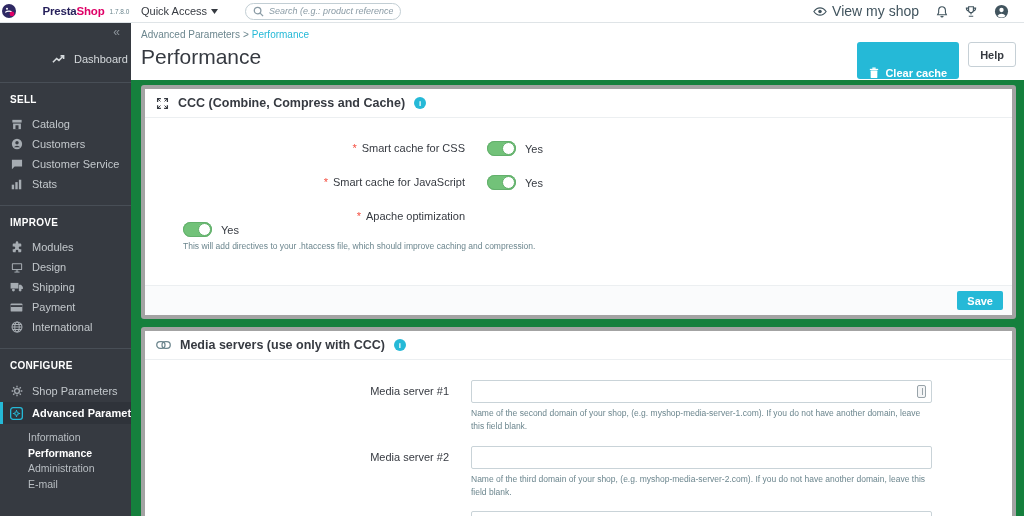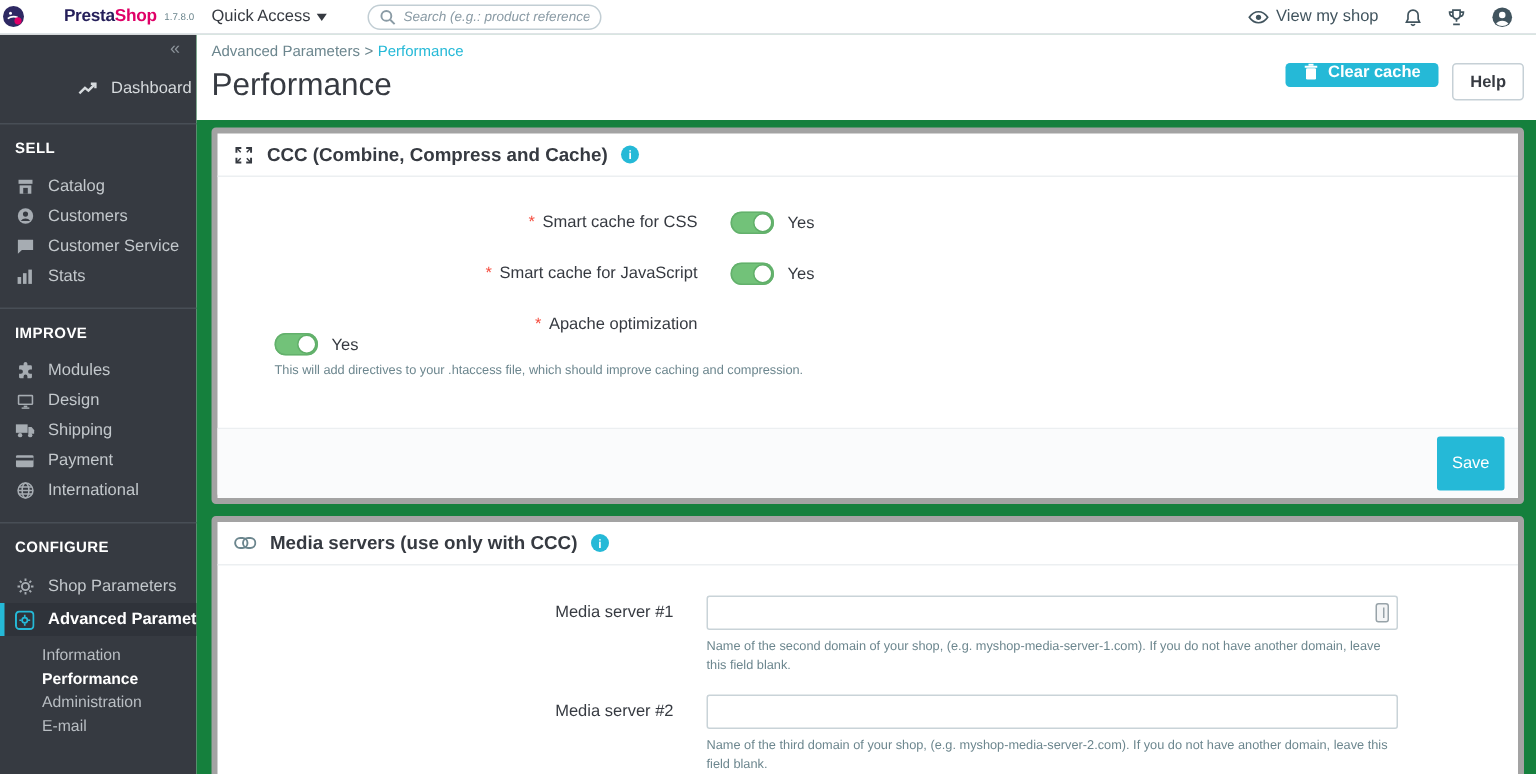--- a/index.html
+++ b/index.html
@@ -13,21 +13,21 @@
   .brand-name { font-size:11.5px; font-weight:700; letter-spacing:-0.2px;margin-left:24px; }
   .brand-part1 { color:#251f5a; } .brand-part2 { color:#df0067; }
   .brand-version { font-size:6.5px; color:#6c868e; margin-left:2px; }
   .quick-access { margin-left:10px; font-size:11px; color:#363a41; display:flex; align-items:center; gap:4px; cursor:pointer; }
   .searchbox { margin-left:27px; width:156px; height:17px; border:1px solid #c2ced4; border-radius:9px;
                display:flex; align-items:center; padding:0 7px; gap:5px; background:#fff; }
   .searchbox input { border:none; outline:none; width:100%; font-size:9px; font-style:italic;
                      color:#5a6b74; font-family:"Liberation Sans", sans-serif; background:transparent; }
   .searchbox input::placeholder { color:#8a9ba5; font-style:italic; }
   .topbar-right { margin-left:auto; display:flex; align-items:center; gap:17px; padding-right:15px; }
-  .viewshop { display:flex; align-items:center; gap:5px; font-size:11px; color:#41545e; cursor:pointer; }
+  .viewshop { display:flex; align-items:center; gap:5px; font-size:14px; color:#41545e; cursor:pointer; }
   .top-icon { display:flex; align-items:center; cursor:pointer; }
 
   
   .sidebar { position:absolute; top:23px; left:0; bottom:0; width:131px; background:#363a41; color:#c3c8cc; }
   .collapse-btn { text-align:right; padding:3px 11px 0; color:#8d949b; font-size:12px; cursor:pointer; line-height:12px; }
   .side-item { display:flex; align-items:center; gap:9px; height:20px; padding:0 10px; font-size:11px;
                color:#c3c8cc; cursor:pointer; white-space:nowrap; }
   .side-item .ic { width:13px; display:flex; justify-content:center; flex:none; }
   .side-item.tall { height:22px; }
   .dashboard-item { margin-top:9px; height:24px; color:#d6dadd;margin-left:42px; }
@@ -42,22 +42,22 @@
 
   
   .main { position:absolute; left:131px; top:23px; right:0; bottom:0; background:#15803d; overflow:hidden; }
   .page-head { background:#fff; padding:6px 8px 11px 10px; position:relative; }
   .breadcrumb { font-size:10px; color:#6c868e; }
   .crumb-sep { margin:0 3px; }
   .crumb-current { color:#25b9d7; cursor:pointer; }
   .crumb-parent { cursor:pointer; }
   .page-title { font-size:21px; font-weight:400; color:#363a41; margin-top:5px; }
   .head-buttons { position:absolute; right:8px; top:19px; display:flex; gap:9px; }
-  .btn-primary { background:#25b9d7; color:#fff; border:none; border-radius:3px; height:16px; padding:0 12px;
-                 font-size:11px; font-weight:700; display:flex; align-items:flex-start; gap:6px; cursor:pointer;
+  .btn-primary { background:#25b9d7; color:#fff; border:none; border-radius:3px; height:37px; padding:0 12px;
+                 font-size:11px; font-weight:700; display:flex; align-items:flex-end; gap:6px; cursor:pointer;
                  font-family:"Liberation Sans", sans-serif; }
   .btn-outline { background:#fff; border:1px solid #c6d0d6; border-radius:3px; height:25px; padding:0 11px;
                  font-size:11px; font-weight:700; color:#363a41; cursor:pointer; font-family:"Liberation Sans", sans-serif; }
 
   .page-body { padding:5px 8px 0 10px; }
   .panel { background:#fff; border:4px solid #a3a3a3; border-radius:3px; margin-bottom:8px; }
   .panel-header { display:flex; align-items:center; gap:9px; padding:7px 11px; border-bottom:1px solid #eceff1;
                   font-size:12.5px; font-weight:700; color:#363a41; }
   .info-dot { width:12px; height:12px; border-radius:50%; background:#25b9d7; color:#fff; font-size:8px;
               font-weight:700; display:flex; align-items:center; justify-content:center; cursor:pointer; flex:none; }
@@ -71,22 +71,22 @@
   .toggle-line { display:flex; align-items:center; gap:9px; }
   .switch { width:29px; height:15px; border-radius:8px; background:#72c279; position:relative; cursor:pointer;
             box-shadow:inset 0 0 0 1px #63b06c; flex:none; }
   .switch .knob { position:absolute; right:1px; top:1px; width:13px; height:13px; border-radius:50%;
                   background:#fff; border:1px solid #5fae68; }
   .toggle-text { font-size:11px; color:#363a41; }
   .form-help { font-size:8.5px; color:#6c868e; margin-top:3px; max-width:480px; line-height:1.45; }
 
   .panel-footer { background:#fafbfc; border-top:1px solid #eceff1; padding:5px 9px; display:flex;
                   justify-content:flex-end; border-radius:0 0 3px 3px; }
-  .btn-save { background:#25b9d7; color:#fff; border:none; border-radius:2px; font-size:11px; font-weight:400;
-              height:36px; padding:0 10px; cursor:pointer; font-family:"Liberation Sans", sans-serif; }
+  .btn-save { background:#25b9d7; color:#fff; border:none; border-radius:2px; font-size:11px; font-weight:700;
+              height:19px; padding:0 10px; cursor:pointer; font-family:"Liberation Sans", sans-serif; }
 
   .media-body { padding:20px 0 20px; }
   .media-row { display:flex; margin-bottom:13px; }
   .media-label { width:304px; text-align:right; font-size:11px; color:#363a41; line-height:23px; flex:none; }
   .media-control { margin-left:22px; width:461px; }
   .input-wrap { position:relative; }
   .text-input { width:100%; height:23px; border:1px solid #c9d3d8; border-radius:2px; padding:0 22px 0 8px;
                 font-size:11px; font-family:"Liberation Sans", sans-serif; color:#363a41; outline:none; }
   .field-icon { position:absolute; right:6px; top:5px; width:9px; height:13px; border:1px solid #98a3a9;
                 border-radius:2px; background:#f4f5f6; }

